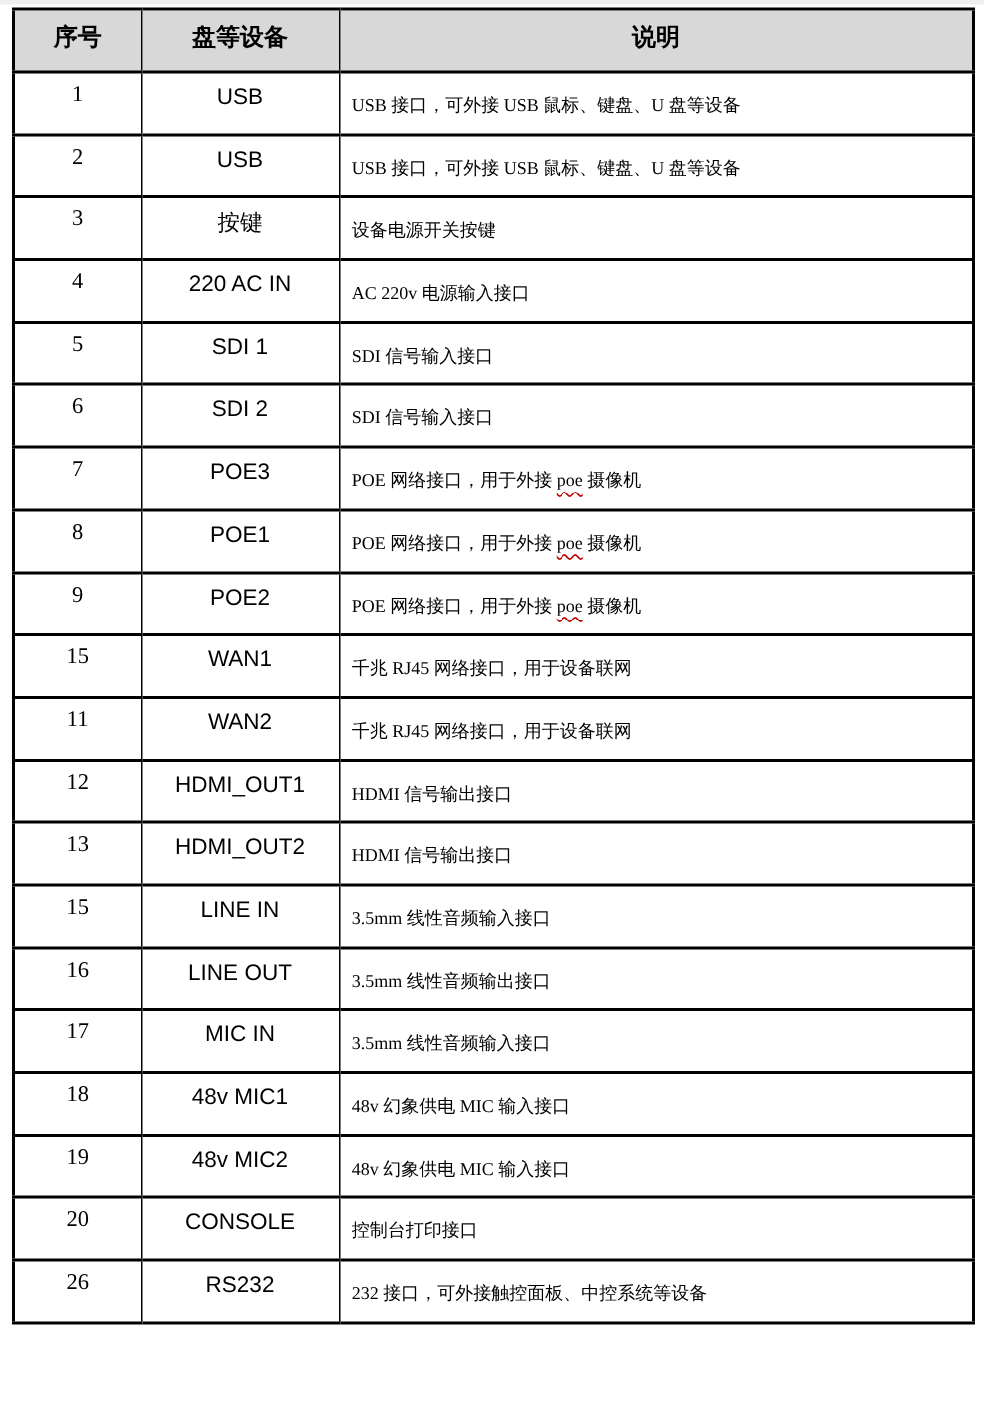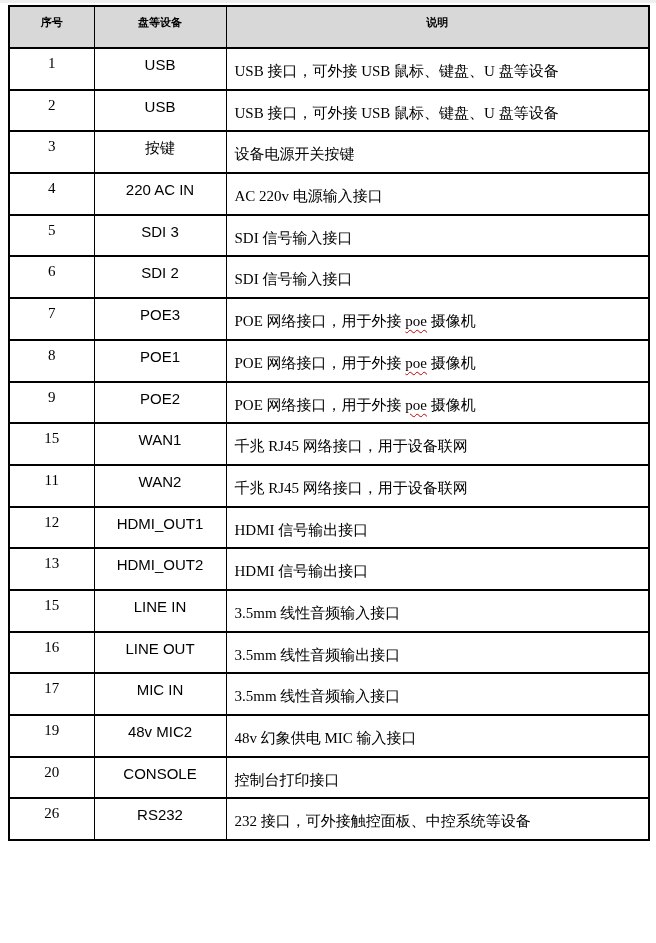--- a/index.html
+++ b/index.html
@@ -42,41 +42,41 @@
     box-sizing: border-box;
     overflow: hidden;
     white-space: nowrap;
   }
   .iface-table thead tr { height: 42px; }
   .iface-table tbody tr { height: 41.7px; }
   .iface-table th {
     background: #d8d8d8;
     font-family: "Liberation Sans", "DejaVu Sans", sans-serif;
     font-weight: bold;
-    font-size: 11px;
+    font-size: 16px;
     color: #000000;
     text-align: center;
     padding-top: 8px;
   }
   td.cell-no {
     text-align: center;
     font-family: "Liberation Serif", "DejaVu Serif", serif;
     font-size: 15px;
     padding-top: 6px;
   }
   td.cell-id {
     text-align: center;
     font-family: "Liberation Sans", "DejaVu Sans", sans-serif;
     font-size: 15px;
     padding-top: 7px;
   }
   td.cell-desc {
     text-align: left;
     font-family: "Liberation Serif", "DejaVu Serif", serif;
-    font-size: 15px;
+    font-size: 12px;
     padding-top: 13px;
     padding-left: 8px;
     padding-right: 4px;
   }
   .squiggle {
     text-decoration: underline;
     text-decoration-style: wavy;
     text-decoration-color: #c00000;
     text-decoration-thickness: 1px;
     text-underline-offset: 3px;
@@ -121,21 +121,21 @@
     </tr>
 
     <tr>
       <td class="cell-no">4</td>
       <td class="cell-id">220 AC IN</td>
       <td class="cell-desc">AC 220v 电源输入接口</td>
     </tr>
 
     <tr>
       <td class="cell-no">5</td>
-      <td class="cell-id">SDI 3</td>
+      <td class="cell-id">SDI 1</td>
       <td class="cell-desc">SDI 信号输入接口</td>
     </tr>
 
     <tr>
       <td class="cell-no">6</td>
       <td class="cell-id">SDI 2</td>
       <td class="cell-desc">SDI 信号输入接口</td>
     </tr>
 
     <tr>
@@ -192,20 +192,25 @@
       <td class="cell-id">LINE OUT</td>
       <td class="cell-desc">3.5mm 线性音频输出接口</td>
     </tr>
 
     <tr>
       <td class="cell-no">17</td>
       <td class="cell-id">MIC IN</td>
       <td class="cell-desc">3.5mm 线性音频输入接口</td>
     </tr>
 
+    <tr>
+      <td class="cell-no">18</td>
+      <td class="cell-id">48v MIC1</td>
+      <td class="cell-desc">48v 幻象供电 MIC 输入接口</td>
+    </tr>
 
     <tr>
       <td class="cell-no">19</td>
       <td class="cell-id">48v MIC2</td>
       <td class="cell-desc">48v 幻象供电 MIC 输入接口</td>
     </tr>
 
     <tr>
       <td class="cell-no">20</td>
       <td class="cell-id">CONSOLE</td>

